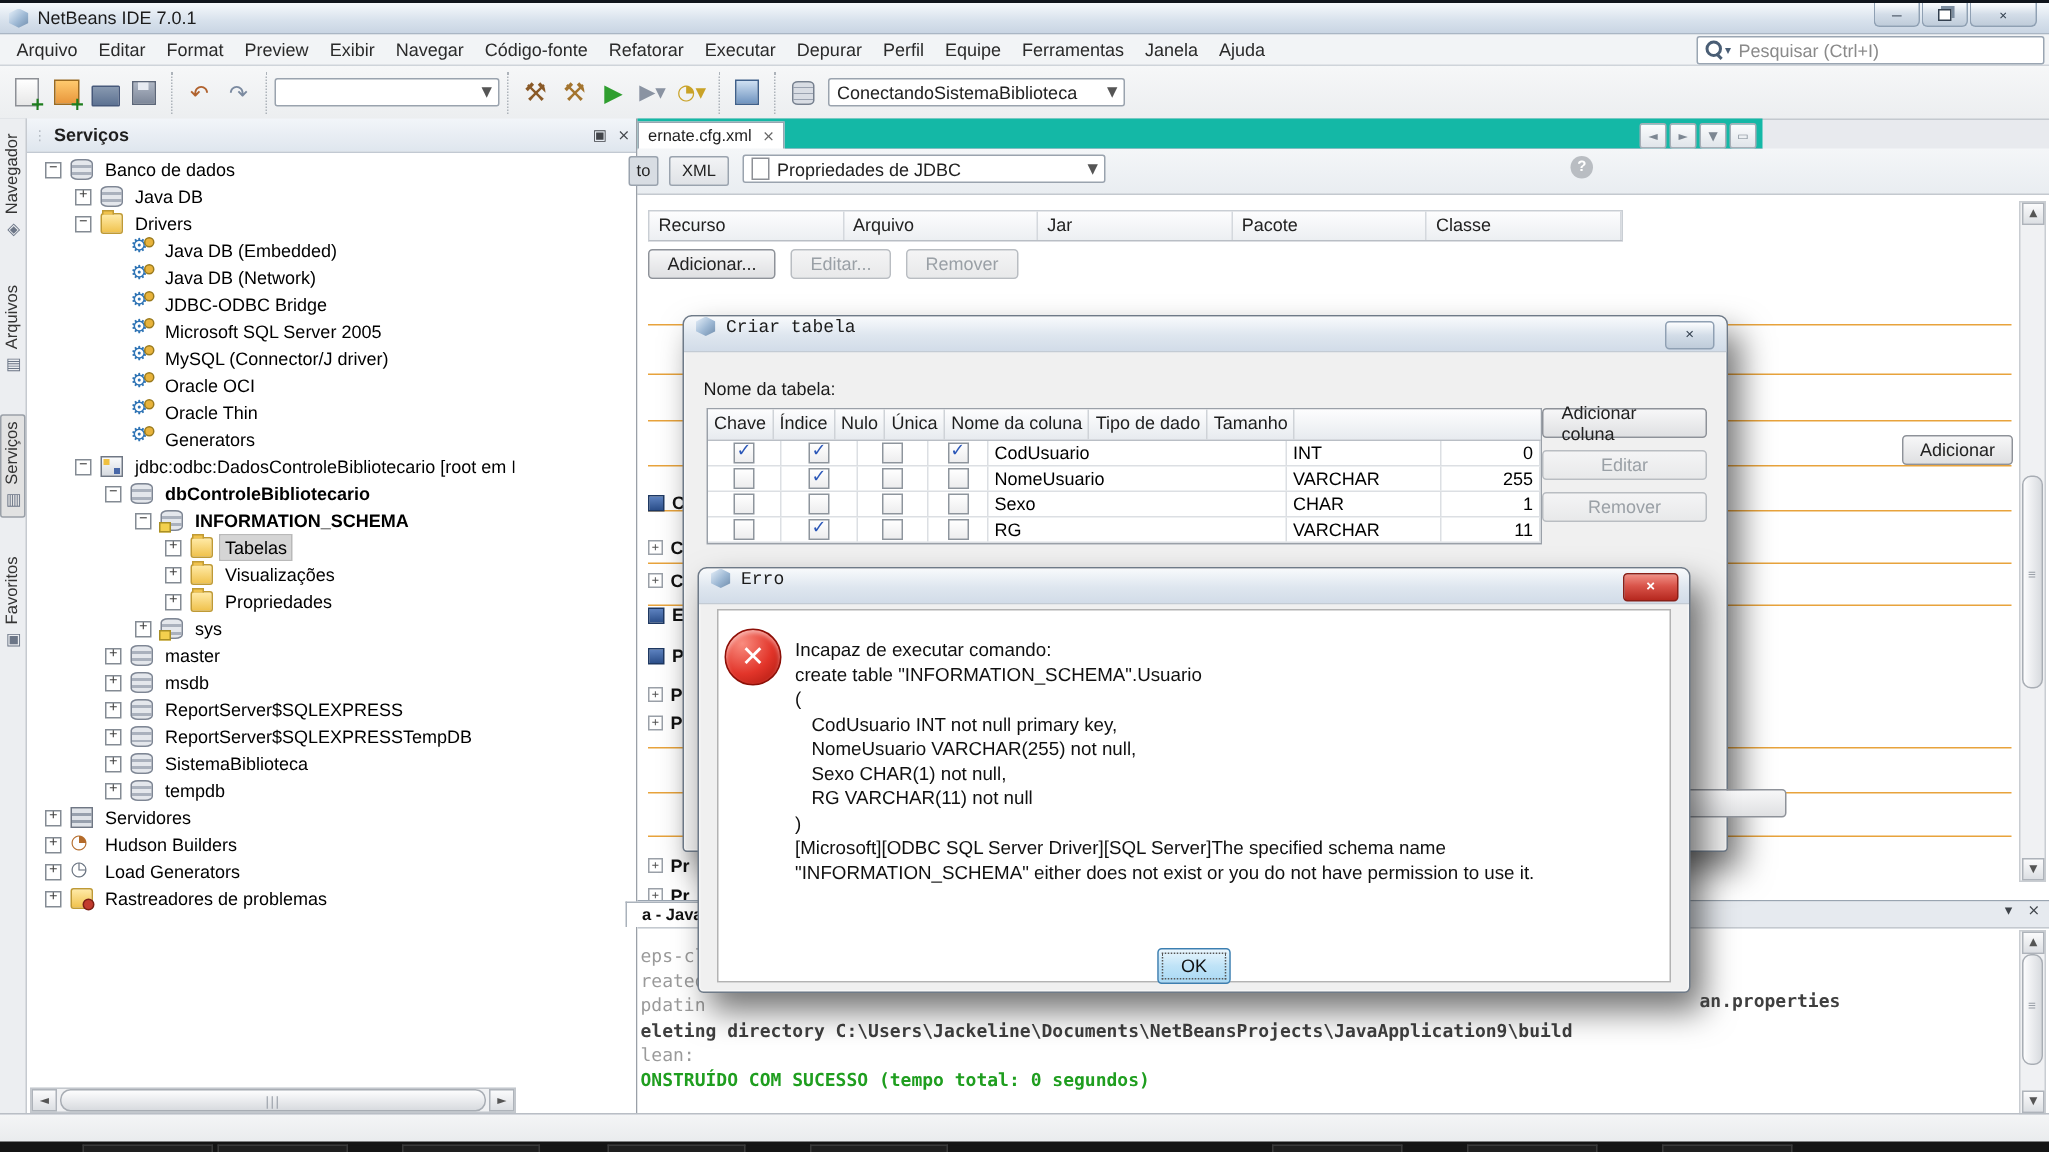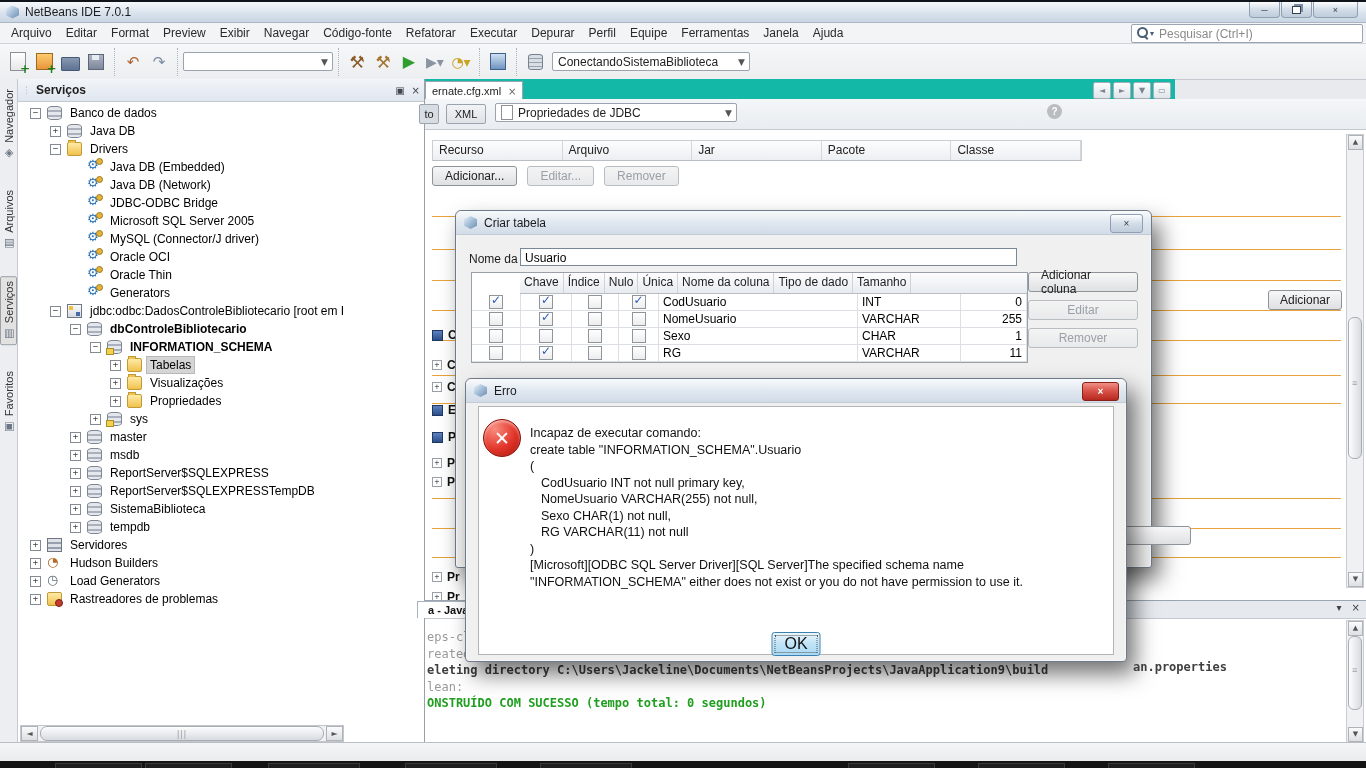--- a/index.html
+++ b/index.html
@@ -156,35 +156,35 @@
   .cline.green{color:#1f9e1f;font-weight:bold;}
   #line-frag{left:1133px;top:660px;font-family:"DejaVu Sans Mono",monospace;font-size:12px;font-weight:bold;color:#3f3f3f;z-index:70;}
   #out-vscroll{position:absolute;right:2px;top:19px;width:16px;height:121px;background:#f0f1f3;border:1px solid #c9cdd2;}
   #out-vthumb{position:absolute;left:1px;top:15px;width:12px;height:72px;background:linear-gradient(90deg,#fdfdfe,#d8dbdf);border:1px solid #a8adb4;border-radius:6px;}
   #out-vthumb::after{content:"≡";position:absolute;left:3px;top:28px;font-size:9px;color:#9aa0a8;}
 
   
   .dialog{position:absolute;border:1px solid #6e7a88;border-radius:6px 6px 3px 3px;background:#f0f0f0;
     box-shadow:0 0 0 1px rgba(255,255,255,.45) inset, 8px 12px 22px rgba(0,0,0,.55);}
   .dlg-title{height:23px;background:linear-gradient(#f8fafc,#dee6ef 55%,#d2dce8);border-bottom:1px solid #c3cbd4;
-    border-radius:6px 6px 0 0;display:flex;align-items:center;padding:0 8px;}
+    border-radius:6px 6px 0 0;display:flex;padding:0 8px;font-family:Liberation Mono, monospace;}
   .dlg-title .cube{margin-right:7px;}
   .dlg-title .t{font-size:12px;color:#1b1b1b;}
   .dlg-close{position:absolute;top:3px;width:31px;height:17px;border:1px solid #8fa0b3;border-radius:3px;
     background:linear-gradient(#fdfeff,#d3dde8 50%,#bfccda);color:#33404f;font-size:10px;
     display:flex;align-items:center;justify-content:center;}
   .dlg-close.red{background:linear-gradient(#f09086,#d9544a 45%,#b6281f);color:#fff;border-color:#8a2018;width:35px;font-weight:bold;}
 
   #criar{left:455px;top:210px;width:695px;height:356px;z-index:50;}
   #criar .dlg-close{right:8px;}
   #ct-name-label{position:absolute;left:13px;top:41px;font-size:12px;color:#1b1b1b;}
   #ct-name-input{position:absolute;left:64px;top:37px;width:497px;height:18px;background:#fff;border:1px solid #7a8795;
     font-size:12px;color:#000;padding:1px 4px;box-sizing:border-box;line-height:16px;}
   #ct-grid{position:absolute;left:15px;top:61px;width:555px;border:1px solid #9aa0a8;background:#fff;}
-  #ct-ghead{display:flex;height:20px;background:linear-gradient(#fdfdfe,#e7ebef);border-bottom:1px solid #b9bec5;margin-left:48px;}
+  #ct-ghead{display:flex;height:20px;background:linear-gradient(#fdfdfe,#e7ebef);border-bottom:1px solid #b9bec5;}
   .gh{font-size:12px;color:#1e1e1e;padding:2px 4px;border-right:1px solid #cfd3d8;box-sizing:border-box;overflow:hidden;white-space:nowrap;}
   .gc0{width:49px;} .gc1{width:51px;} .gc2{width:47px;} .gc3{width:40px;} .gc4{width:199px;} .gc5{width:103px;} .gc6{width:66px;border-right:none;}
   .grow{display:flex;height:16px;border-bottom:1px solid #dcdfe3;}
   .gd{border-right:1px solid #dcdfe3;box-sizing:border-box;font-size:12px;color:#000;padding:0 4px;
     display:flex;align-items:center;overflow:hidden;white-space:nowrap;}
   .gd.num{justify-content:flex-end;}
   .cbwrap{justify-content:center;}
   .cb{width:12px;height:12px;border:1px solid #8e959d;background:linear-gradient(#fff,#ededee);position:relative;}
   .cb.on::before{content:"✓";position:absolute;left:1px;top:-3px;font-size:12px;font-weight:bold;color:#2b57b8;font-family:"DejaVu Sans",sans-serif;}
   .ct-btn{position:absolute;left:572px;width:110px;height:20px;}
@@ -195,21 +195,21 @@
   #erro-inner{position:absolute;left:12px;top:27px;width:634px;height:247px;background:#fff;border:1px solid #b3b3b3;}
   #err-icon{position:absolute;left:17px;top:40px;width:36px;height:36px;border-radius:50%;
     background:radial-gradient(circle at 30% 25%,#f98c7f,#e2352a 55%,#a8150c);border:1px solid #8c0f07;
     box-shadow:inset 0 2px 3px rgba(255,255,255,.5);color:#fff;font-size:19px;font-weight:bold;
     display:flex;align-items:center;justify-content:center;font-family:"DejaVu Sans",sans-serif;}
   #err-lines{position:absolute;left:64px;top:46px;width:566px;font-size:12.5px;color:#101010;}
   .eline{line-height:16.5px;white-space:pre-wrap;}
   .eline.ind{padding-left:11px;}
   #ok-btn{position:absolute;left:50%;transform:translateX(-50%);top:253px;width:47px;height:22px;
     background:linear-gradient(#eaf6fd,#bfe3f7 50%,#a9d9f5);border:1px solid #3c7fb1;border-radius:3px;
-    font-size:16px;color:#111;display:flex;align-items:center;justify-content:center;outline:1px dotted #555;outline-offset:-4px;}
+    font-size:12px;color:#111;display:flex;align-items:center;justify-content:center;outline:1px dotted #555;outline-offset:-4px;}
 
   
   #statusbar{left:0;top:742px;width:1366px;height:19px;background:linear-gradient(#f4f5f6,#e9ebed);border-top:1px solid #b9bec5;}
   #taskbar{left:0;top:761px;width:1366px;height:7px;background:#141414;}
   .tseg{position:absolute;top:2px;height:5px;border:1px solid #3a3a3a;border-bottom:none;background:#1e1e1e;}
 </style>
 </head>
 <body>
 
 <div class="abs" id="topline"></div>
@@ -571,40 +571,40 @@
     <div id="out-tab">a - Java</div>
     <div id="out-icons">
       <span class="ico">▾</span>
       <span class="ico">×</span>
     </div>
   </div>
   <div id="console">
 
   <div class="cline">eps-cl</div>
       <div class="cline">reated</div>
+      <div class="cline">pdatin</div>
       <div class="cline bold">eleting directory C:\Users\Jackeline\Documents\NetBeansProjects\JavaApplication9\build</div>
       <div class="cline">lean:</div>
       <div class="cline green">ONSTRUÍDO COM SUCESSO (tempo total: 0 segundos)</div>
     </div>
   <div id="out-vscroll">
     <span class="sb-vbtn ico" style="top:0">▲</span>
     <div id="out-vthumb"></div>
     <span class="sb-vbtn ico" style="bottom:0">▼</span>
   </div>
 </div>
 <div class="abs" id="line-frag">an.properties</div>
 
 <div class="dialog" id="criar">
   <div class="dlg-title">
     <span class="cube"></span>
     <span class="t">Criar tabela</span>
   </div>
   <div class="dlg-close">×</div>
   <div id="ct-name-label">Nome da tabela:</div>
-  <div id="ct-name-input">Usuario</div>
 
   <div id="ct-grid">
     <div id="ct-ghead">
 
     <div class="gh">Chave</div>
         <div class="gh">Índice</div>
         <div class="gh">Nulo</div>
         <div class="gh">Única</div>
         <div class="gh">Nome da coluna</div>
         <div class="gh">Tipo de dado</div>

